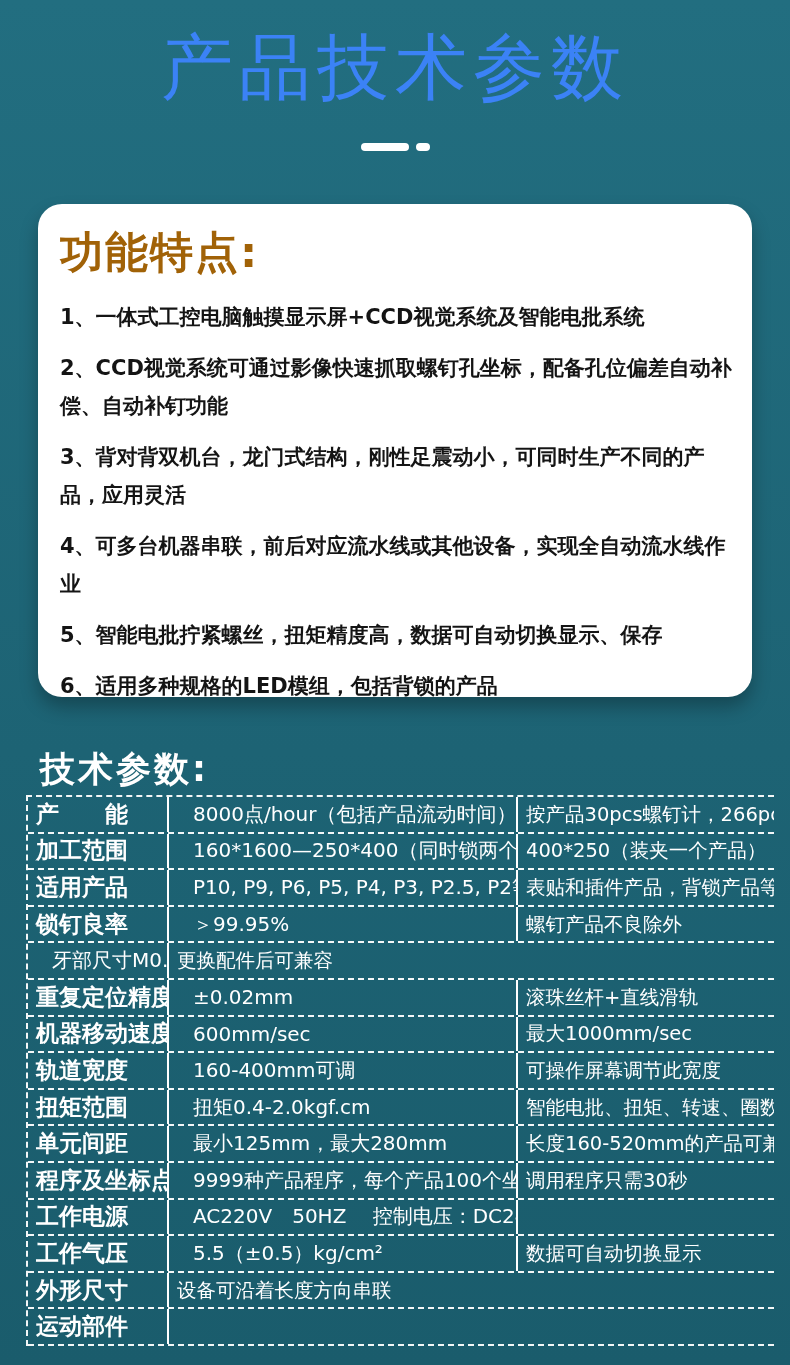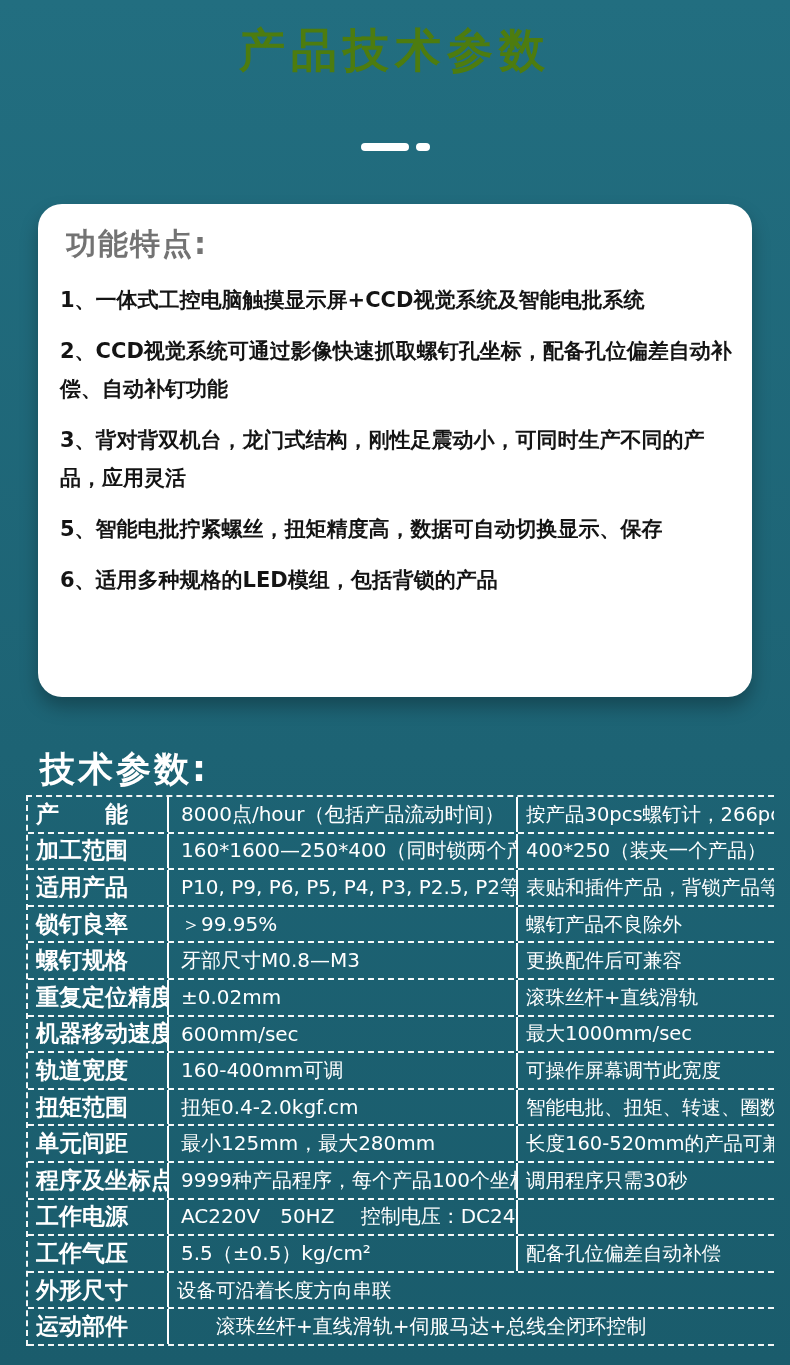--- a/index.html
+++ b/index.html
@@ -9,44 +9,44 @@
     overflow: hidden;
     font-family: "DejaVu Sans", sans-serif;
     background: linear-gradient(180deg, #226e80 0%, #1d6374 55%, #1a5c6c 100%);
   }
 
   
   .page-title {
     position: absolute; top: 20px; left: 0; width: 100%;
     text-align: center;
     font-family: "DejaVu Serif", serif;
-    font-size: 46px; font-weight: 700;
-    color: #4d7c0f; letter-spacing: 6px;
+    font-size: 72px; font-weight: 400;
+    color: #3b82f6; letter-spacing: 6px;
   }
   .title-divider {
     position: absolute; top: 143px; left: 0; width: 100%;
     display: flex; justify-content: center; align-items: center; gap: 7px;
   }
   .dash-long  { width: 48px; height: 8px; background: #ffffff; border-radius: 4px; }
   .dash-short { width: 14px; height: 8px; background: #ffffff; border-radius: 4px; }
 
   
   .features-card {
     position: absolute; left: 38px; top: 204px;
     width: 714px; height: 493px;
     box-sizing: border-box;
     background: #ffffff;
     border-radius: 24px;
     padding: 14px 12px 0 16px;
     box-shadow: 0 10px 18px rgba(0,0,0,0.28);
   }
   .features-heading {
-    font-size: 30px; font-weight: 800;
-    color: #737373; letter-spacing: 2px;
-    margin: 6px 0 16px 12px;
+    font-size: 43px; font-weight: 800;
+    color: #a16207; letter-spacing: 2px;
+    margin: 6px 0 16px 6px;
   }
   .feat-item {
     font-size: 21px; font-weight: 600;
     color: #141414; line-height: 38px;
     margin: 0 0 13px 6px;
   }
 
   
   .specs-heading {
     position: absolute; left: 40px; top: 746px;
@@ -70,21 +70,21 @@
   }
   .t-row.span2 { grid-template-columns: 141px 1fr; gap: 35px; }
   .t-cell { display: flex; align-items: center; min-width: 0; overflow: hidden; }
   .t-cell.label {
     font-size: 23px; font-weight: 700;
     padding-left: 8px; white-space: pre;
     border-right: 2px solid #ffffff;
   }
   .t-cell.value {
     font-size: 20px; font-weight: 500;
-    padding-left: 12px; white-space: pre;
+    padding-left: 24px; white-space: pre;
     border-right: 2px solid #ffffff;
   }
   .t-row.span2 .t-cell.value { border-right: none; }
   .t-cell.note {
     font-size: 19.5px; font-weight: 500;
     padding-left: 8px; white-space: pre;
   }
 </style>
 </head>
 <body>
@@ -94,20 +94,21 @@
 <div class="title-divider">
   <span class="dash-long"></span>
   <span class="dash-short"></span>
 </div>
 
 <div class="features-card">
   <div class="features-heading">功能特点:</div>
   <div class="feat-item">1、一体式工控电脑触摸显示屏+CCD视觉系统及智能电批系统</div>
   <div class="feat-item">2、CCD视觉系统可通过影像快速抓取螺钉孔坐标，配备孔位偏差自动补偿、自动补钉功能</div>
   <div class="feat-item">3、背对背双机台，龙门式结构，刚性足震动小，可同时生产不同的产品，应用灵活</div>
+  <div class="feat-item">4、可多台机器串联，前后对应流水线或其他设备，实现全自动流水线作业</div>
   <div class="feat-item">5、智能电批拧紧螺丝，扭矩精度高，数据可自动切换显示、保存</div>
   <div class="feat-item">6、适用多种规格的LED模组，包括背锁的产品</div>
 </div>
 
 <div class="specs-heading">技术参数:</div>
 
 <div class="spec-table">
   <div class="t-row">
     <div class="t-cell label">产　　能</div>
     <div class="t-cell value">8000点/hour（包括产品流动时间）</div>
@@ -122,21 +123,20 @@
     <div class="t-cell label">适用产品</div>
     <div class="t-cell value">P10, P9, P6, P5, P4, P3, P2.5, P2等底壳和面罩</div>
     <div class="t-cell note">表贴和插件产品，背锁产品等</div>
   </div>
   <div class="t-row">
     <div class="t-cell label">锁钉良率</div>
     <div class="t-cell value">＞99.95%</div>
     <div class="t-cell note">螺钉产品不良除外</div>
   </div>
   <div class="t-row">
-    <div class="t-cell label">螺钉规格</div>
     <div class="t-cell value">牙部尺寸M0.8—M3</div>
     <div class="t-cell note">更换配件后可兼容</div>
   </div>
   <div class="t-row">
     <div class="t-cell label">重复定位精度</div>
     <div class="t-cell value">±0.02mm</div>
     <div class="t-cell note">滚珠丝杆+直线滑轨</div>
   </div>
   <div class="t-row">
     <div class="t-cell label">机器移动速度</div>
@@ -164,23 +164,22 @@
     <div class="t-cell note">调用程序只需30秒</div>
   </div>
   <div class="t-row">
     <div class="t-cell label">工作电源</div>
     <div class="t-cell value">AC220V　50HZ　 控制电压：DC24V</div>
     <div class="t-cell note"></div>
   </div>
   <div class="t-row">
     <div class="t-cell label">工作气压</div>
     <div class="t-cell value">5.5（±0.5）kg/cm²</div>
-    <div class="t-cell note">配备孔位偏差自动补偿</div>
+    <div class="t-cell note">数据可自动切换显示</div>
   </div>
   <div class="t-row">
     <div class="t-cell label">外形尺寸</div>
     <div class="t-cell note">设备可沿着长度方向串联</div>
   </div>
   <div class="t-row span2">
     <div class="t-cell label">运动部件</div>
-    <div class="t-cell value">滚珠丝杆+直线滑轨+伺服马达+总线全闭环控制</div>
   </div>
 </div>
 
 </body></html>

